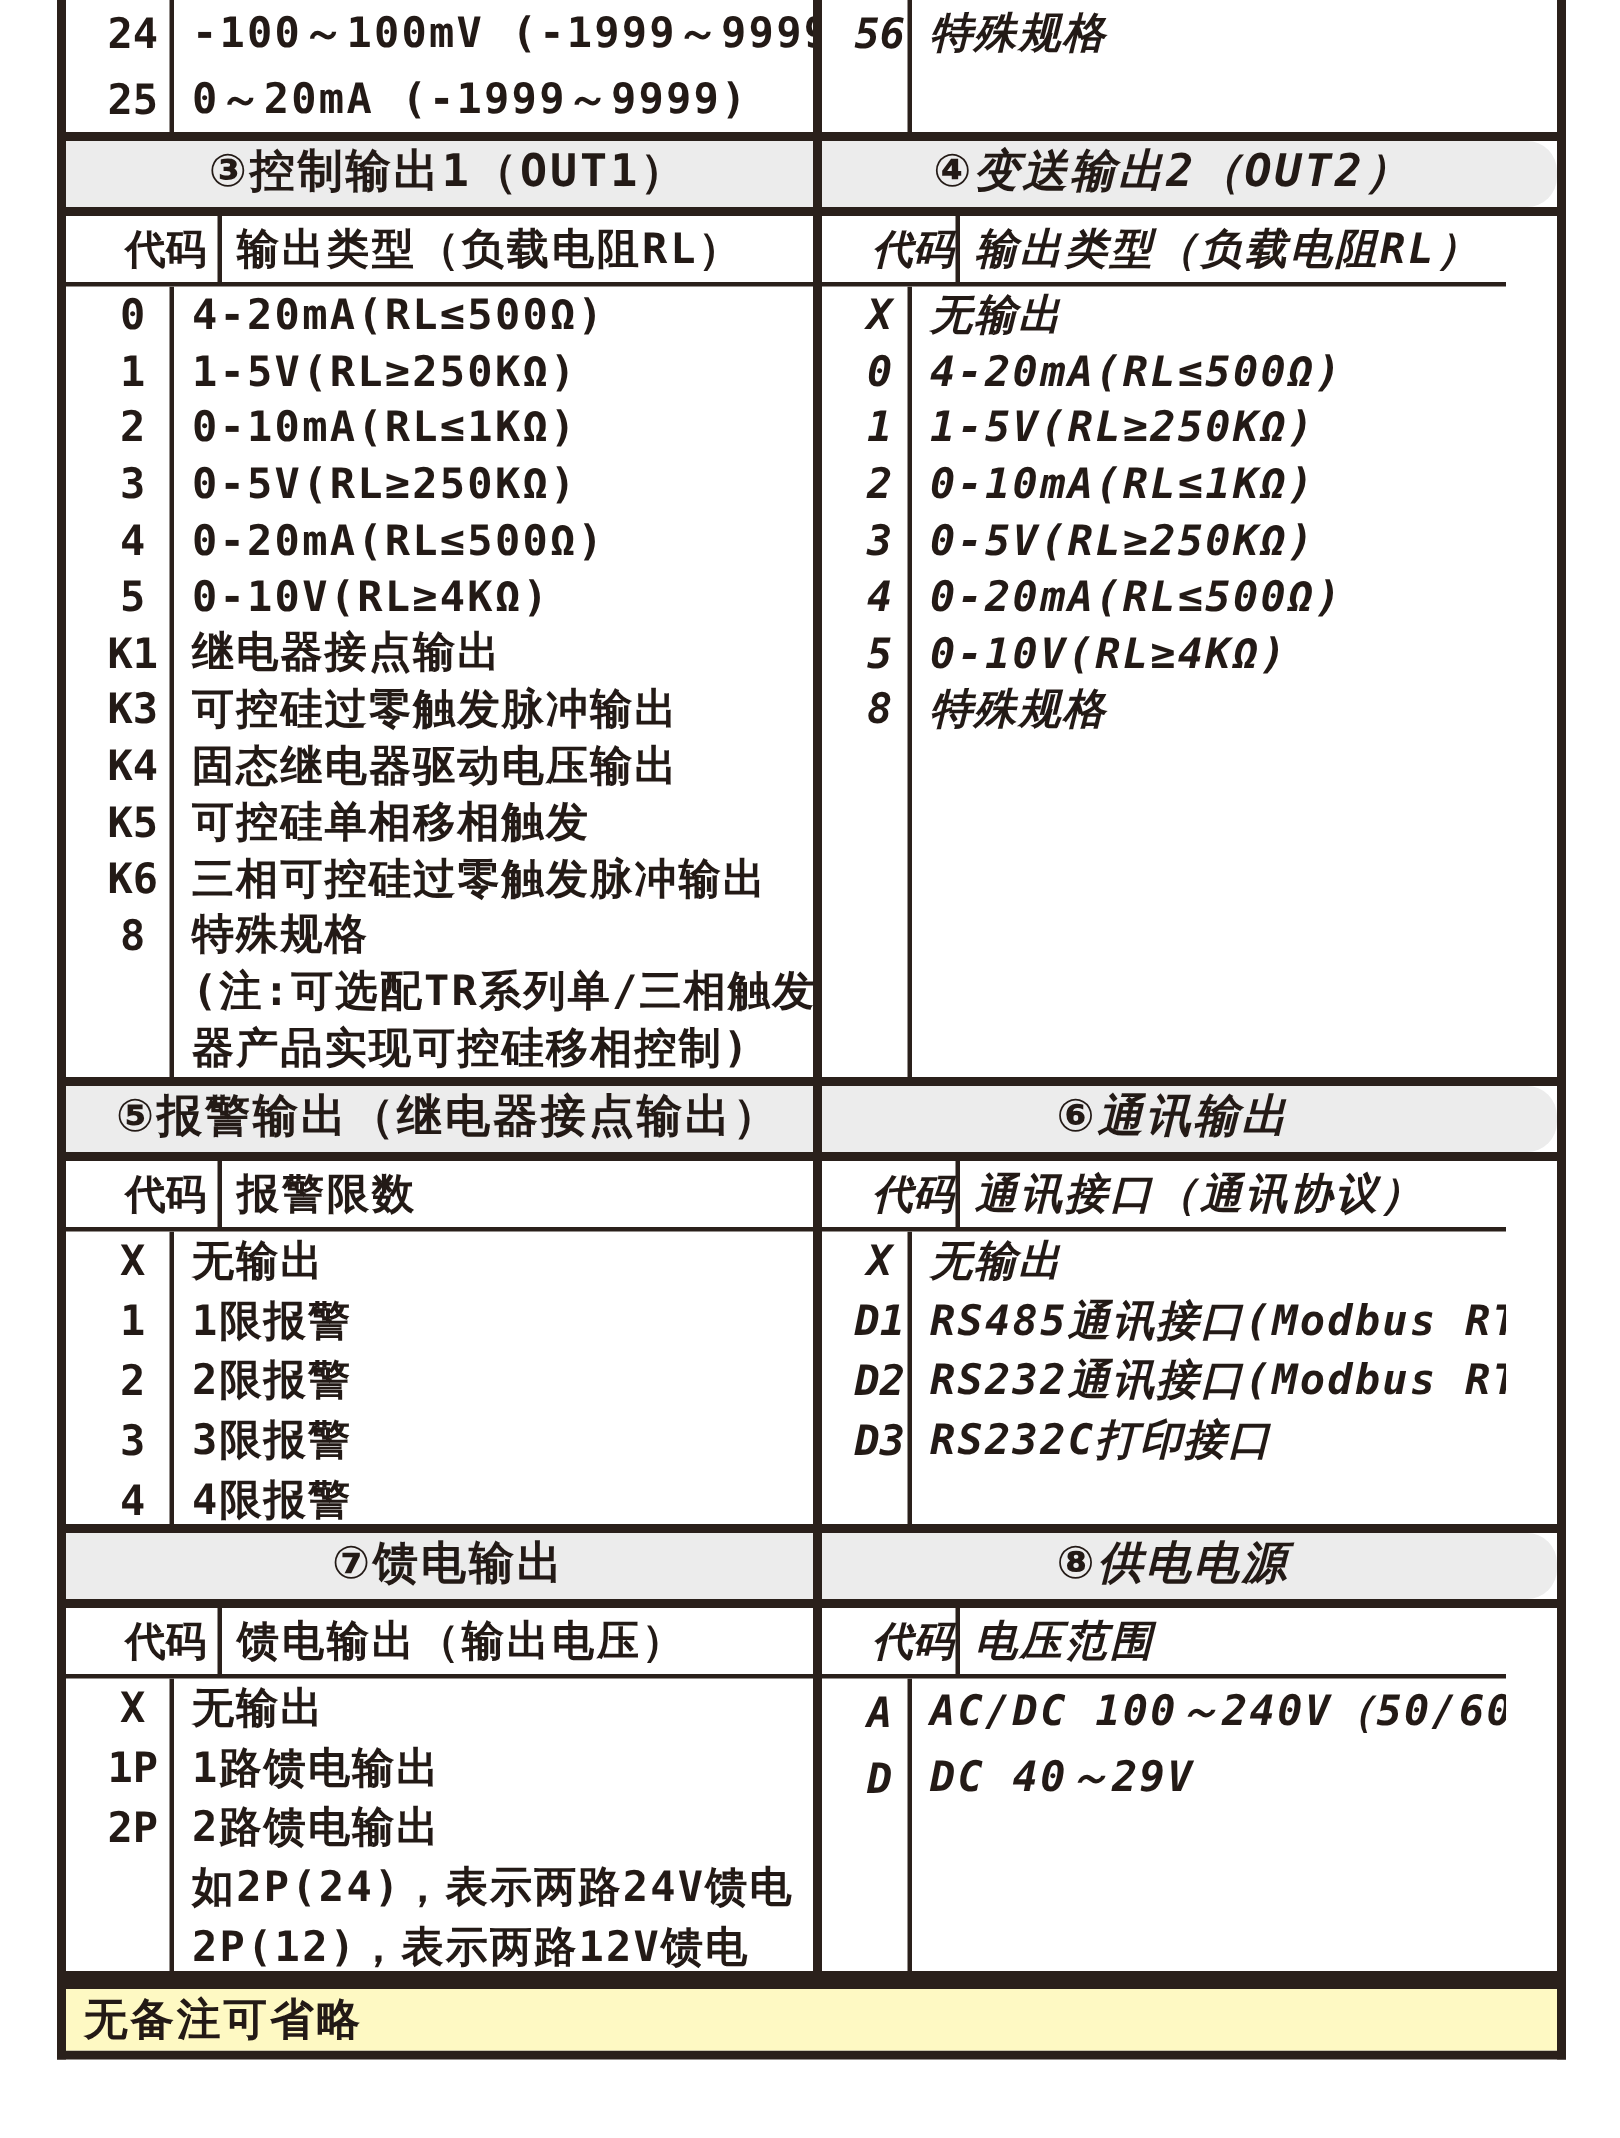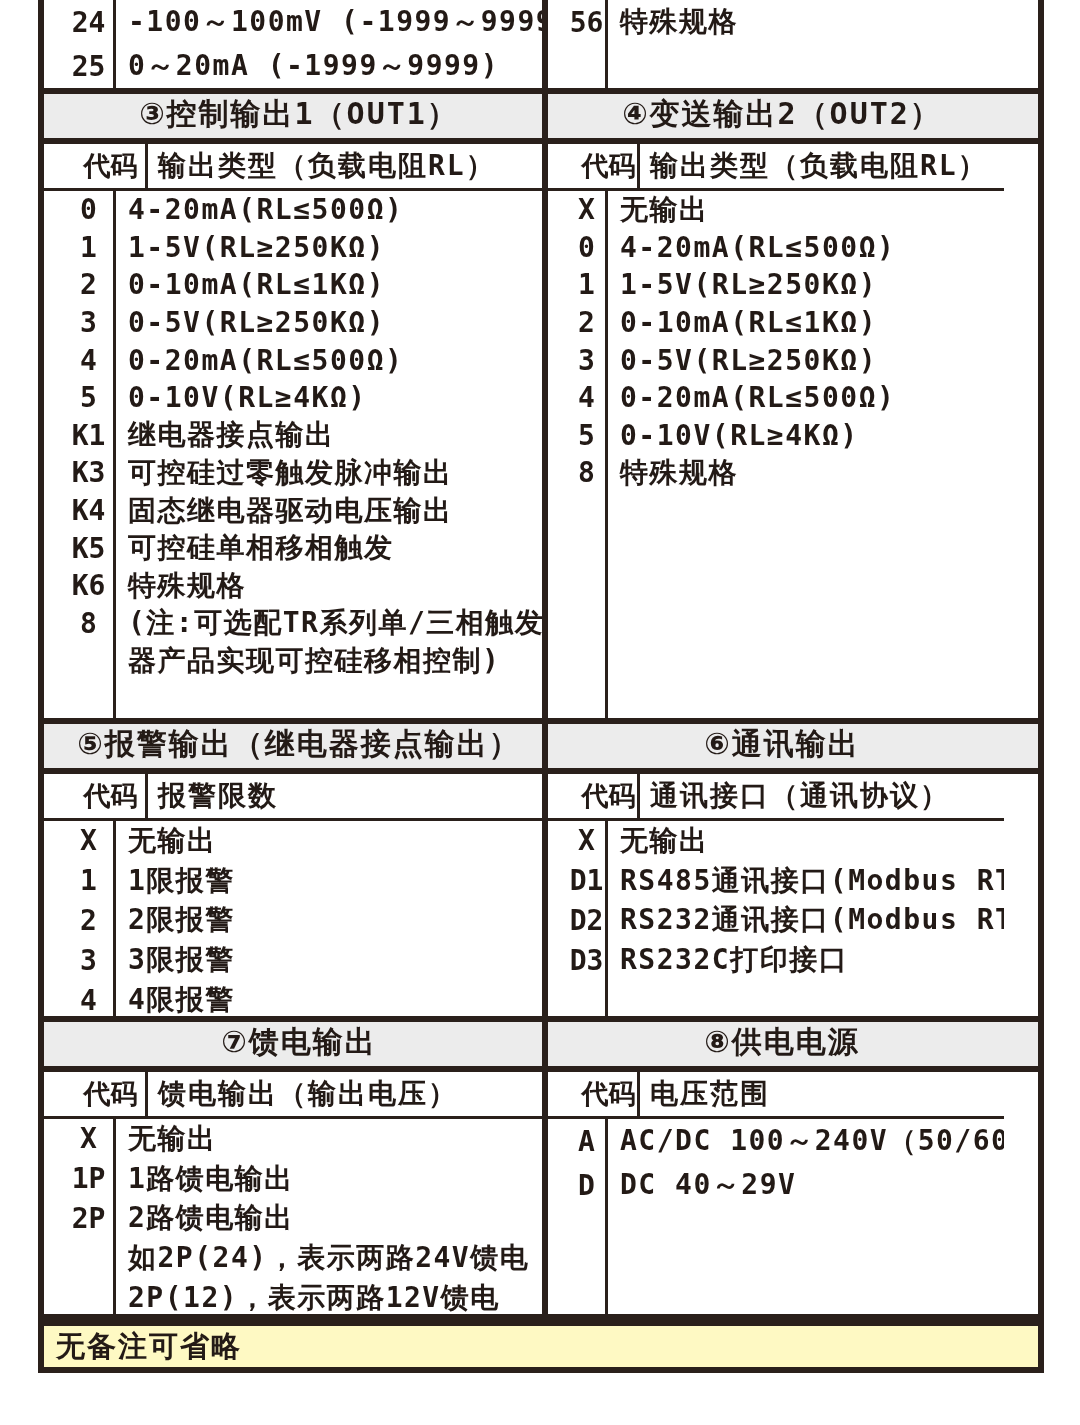--- a/index.html
+++ b/index.html
@@ -12,23 +12,23 @@
   .page { position:relative; width:1080px; height:1425px; overflow:hidden; background:#fff; }
   .sheet {
     position:absolute; left:38px; top:0; width:1006px;
     border-left:6px solid #2a201b; border-right:6px solid #2a201b; border-bottom:6px solid #2a201b;
     background:#fff; display:flex; flex-direction:column;
   }
   .hdiv { height:6px; background:#2a201b; flex:none; }
   .vdiv { width:6px; background:#2a201b; flex:none; }
   .row-block { display:flex; flex:none; }
   .half-l { width:498px; flex:none; display:flex; flex-direction:column; }
-  .half-r { width:456px; flex:none; display:flex; flex-direction:column; }
-
-  .band { display:flex; height:44px; background:#ececec; flex:none; }
+  .half-r { width:456px; flex:none; display:flex; flex-direction:column;font-style:italic; }
+
+  .band { display:flex; height:44px; background:#ececec; flex:none;border-radius:20px; }
   .band .cellt { display:flex; align-items:center; padding-left:12px; font-size:30px; letter-spacing:2px; background:#ececec; }
   .band .full { flex:1; }
 
   .ttable { display:flex; flex-direction:column; }
   .thead { height:47px; flex:none; display:flex; border-bottom:3px solid #2a201b;padding-left:32px; }
   .hc { display:flex; align-items:center; justify-content:center; font-size:27px; letter-spacing:0; border-right:3px solid #2a201b; }
   .hd { flex:1; display:flex; align-items:center; padding-left:10px; font-size:28px; letter-spacing:2px; }
   .tbody { flex:1; display:flex; overflow:hidden; }
   .code-col { display:flex; flex-direction:column; border-right:3px solid #2a201b; flex:none; }
   .desc-col { flex:1; display:flex; flex-direction:column; }
@@ -120,20 +120,21 @@
             <div class="cell">4-20mA(RL≤500Ω)</div>
             <div class="cell">1-5V(RL≥250KΩ)</div>
             <div class="cell">0-10mA(RL≤1KΩ)</div>
             <div class="cell">0-5V(RL≥250KΩ)</div>
             <div class="cell">0-20mA(RL≤500Ω)</div>
             <div class="cell">0-10V(RL≥4KΩ)</div>
             <div class="cell">继电器接点输出</div>
             <div class="cell">可控硅过零触发脉冲输出</div>
             <div class="cell">固态继电器驱动电压输出</div>
             <div class="cell">可控硅单相移相触发</div>
+            <div class="cell">三相可控硅过零触发脉冲输出</div>
             <div class="cell">特殊规格</div>
             <div class="cell">(注:可选配TR系列单/三相触发</div>
             <div class="cell">器产品实现可控硅移相控制)</div>
           </div>
         </div>
       </div>
       <div class="vdiv"></div>
       <div class="half-r ttable">
         <div class="thead">
           <div class="hc w-r">代码</div>

